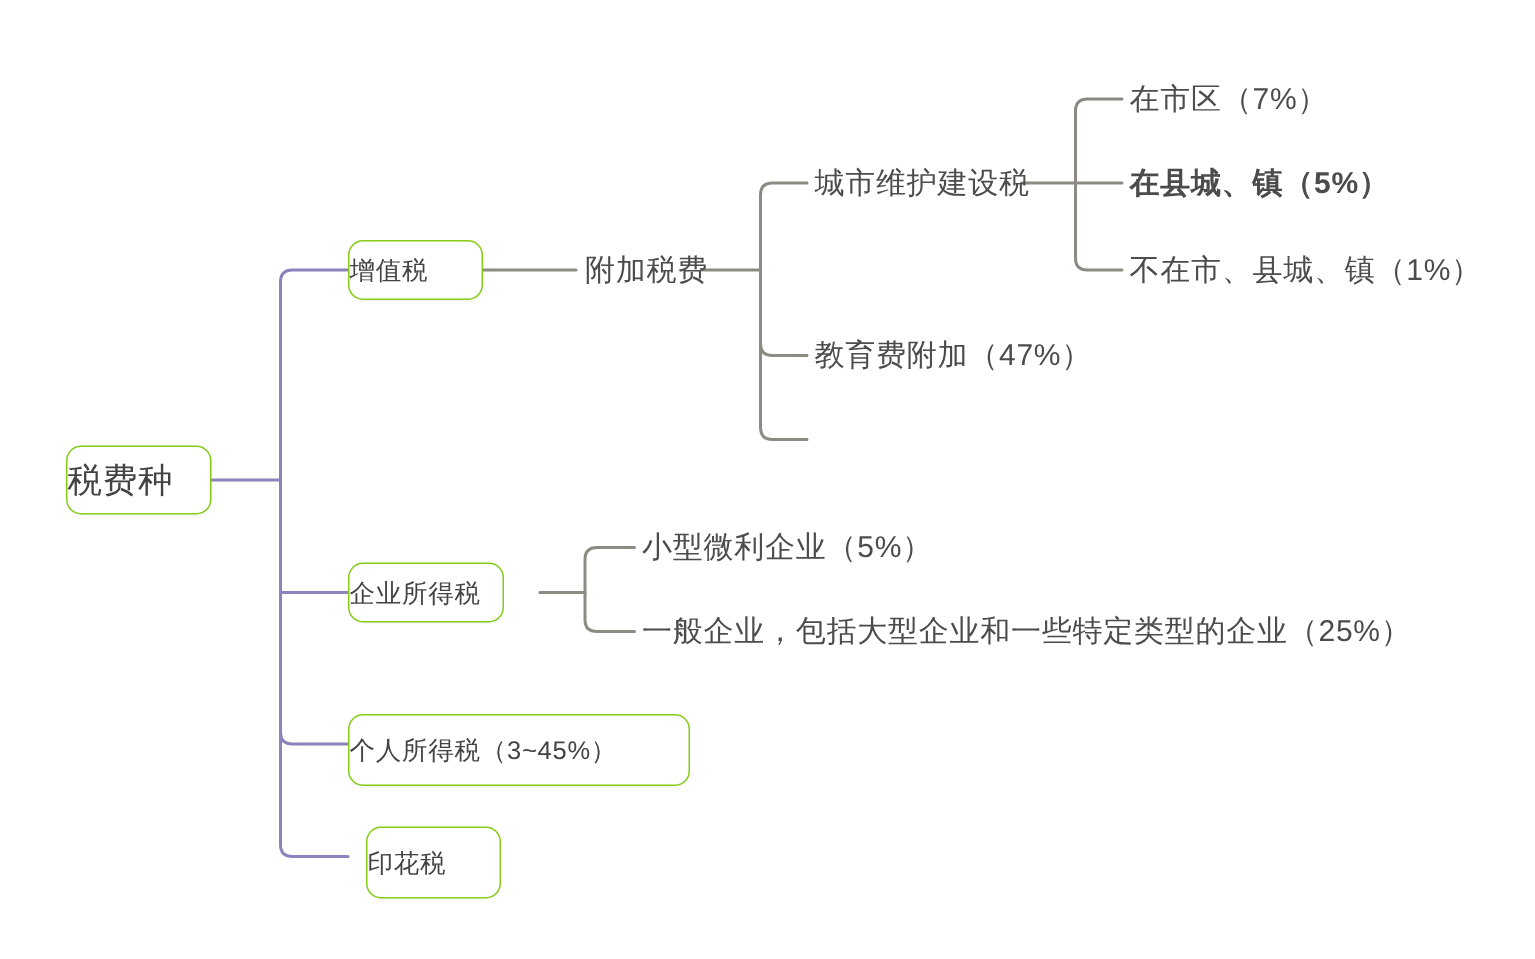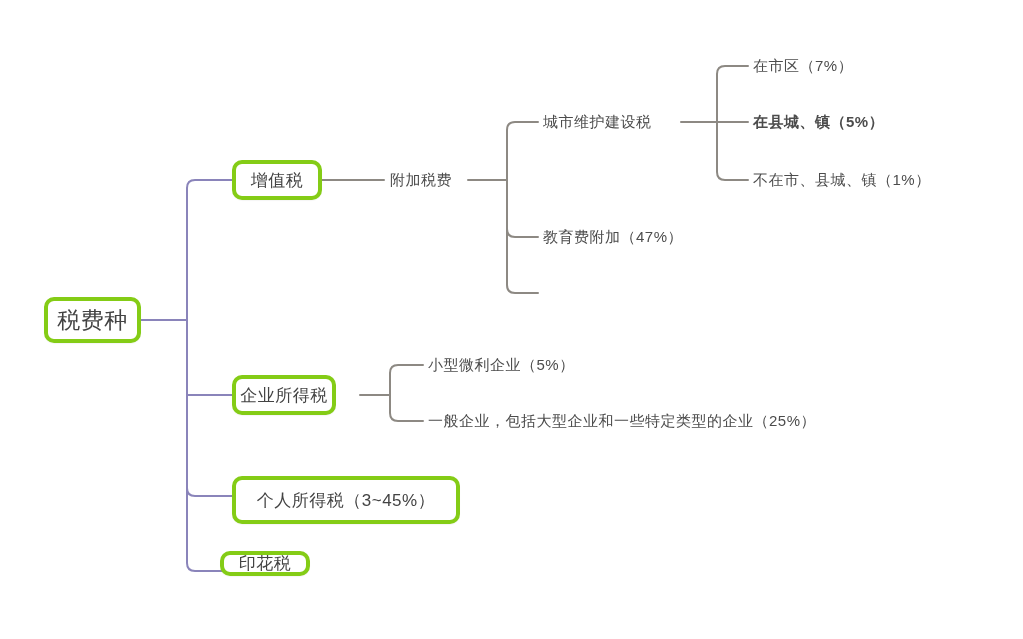--- a/index.html
+++ b/index.html
@@ -24,39 +24,39 @@
   }
   svg.wires path {
     fill: none;
     stroke-width: 2;
     stroke-linecap: round;
     stroke-linejoin: round;
   }
   .node-box {
     position: absolute;
     box-sizing: border-box;
-    border: 4px solid #84cc16;
+    border: 1px solid #84cc16;
     border-radius: 10px;
     background: #ffffff;
     display: flex;
     align-items: center;
-    justify-content: center;
+    justify-content: flex-start;
     color: #434343;
     font-size: 17px;
     letter-spacing: 0.5px;
     white-space: nowrap;
     box-shadow: 0 1px 1px rgba(0,0,0,0.04);
     cursor: default;
   }
   .node-box.root { font-size: 23px; }
   .node-text {
     position: absolute;
     transform: translateY(-50%);
     color: #4c4c4c;
-    font-size: 15px;
+    font-size: 20px;
     letter-spacing: 0.5px;
     white-space: nowrap;
     cursor: default;
   }
 </style>
 </head>
 <body>
 
 <div class="canvas">
 
@@ -91,21 +91,21 @@
   </div>
 
   <div class="node-box" style="left:232px; top:375px; width:104px; height:40px;">
     <span>企业所得税</span>
   </div>
 
   <div class="node-box" style="left:232px; top:476px; width:228px; height:48px;">
     <span>个人所得税（3~45%）</span>
   </div>
 
-  <div class="node-box" style="left:220px; top:551px; width:90px; height:25px;">
+  <div class="node-box" style="left:244px; top:551px; width:90px; height:48px;">
     <span>印花税</span>
   </div>
 
   <span class="node-text" style="left:390px; top:180px;">附加税费</span>
 
   <span class="node-text" style="left:543px; top:122px;">城市维护建设税</span>
 
   <span class="node-text" style="left:753px; top:66px;">在市区（7%）</span>
 
   <span class="node-text" style="left:753px; top:122px;font-weight:bold;">在县城、镇（5%）</span>

